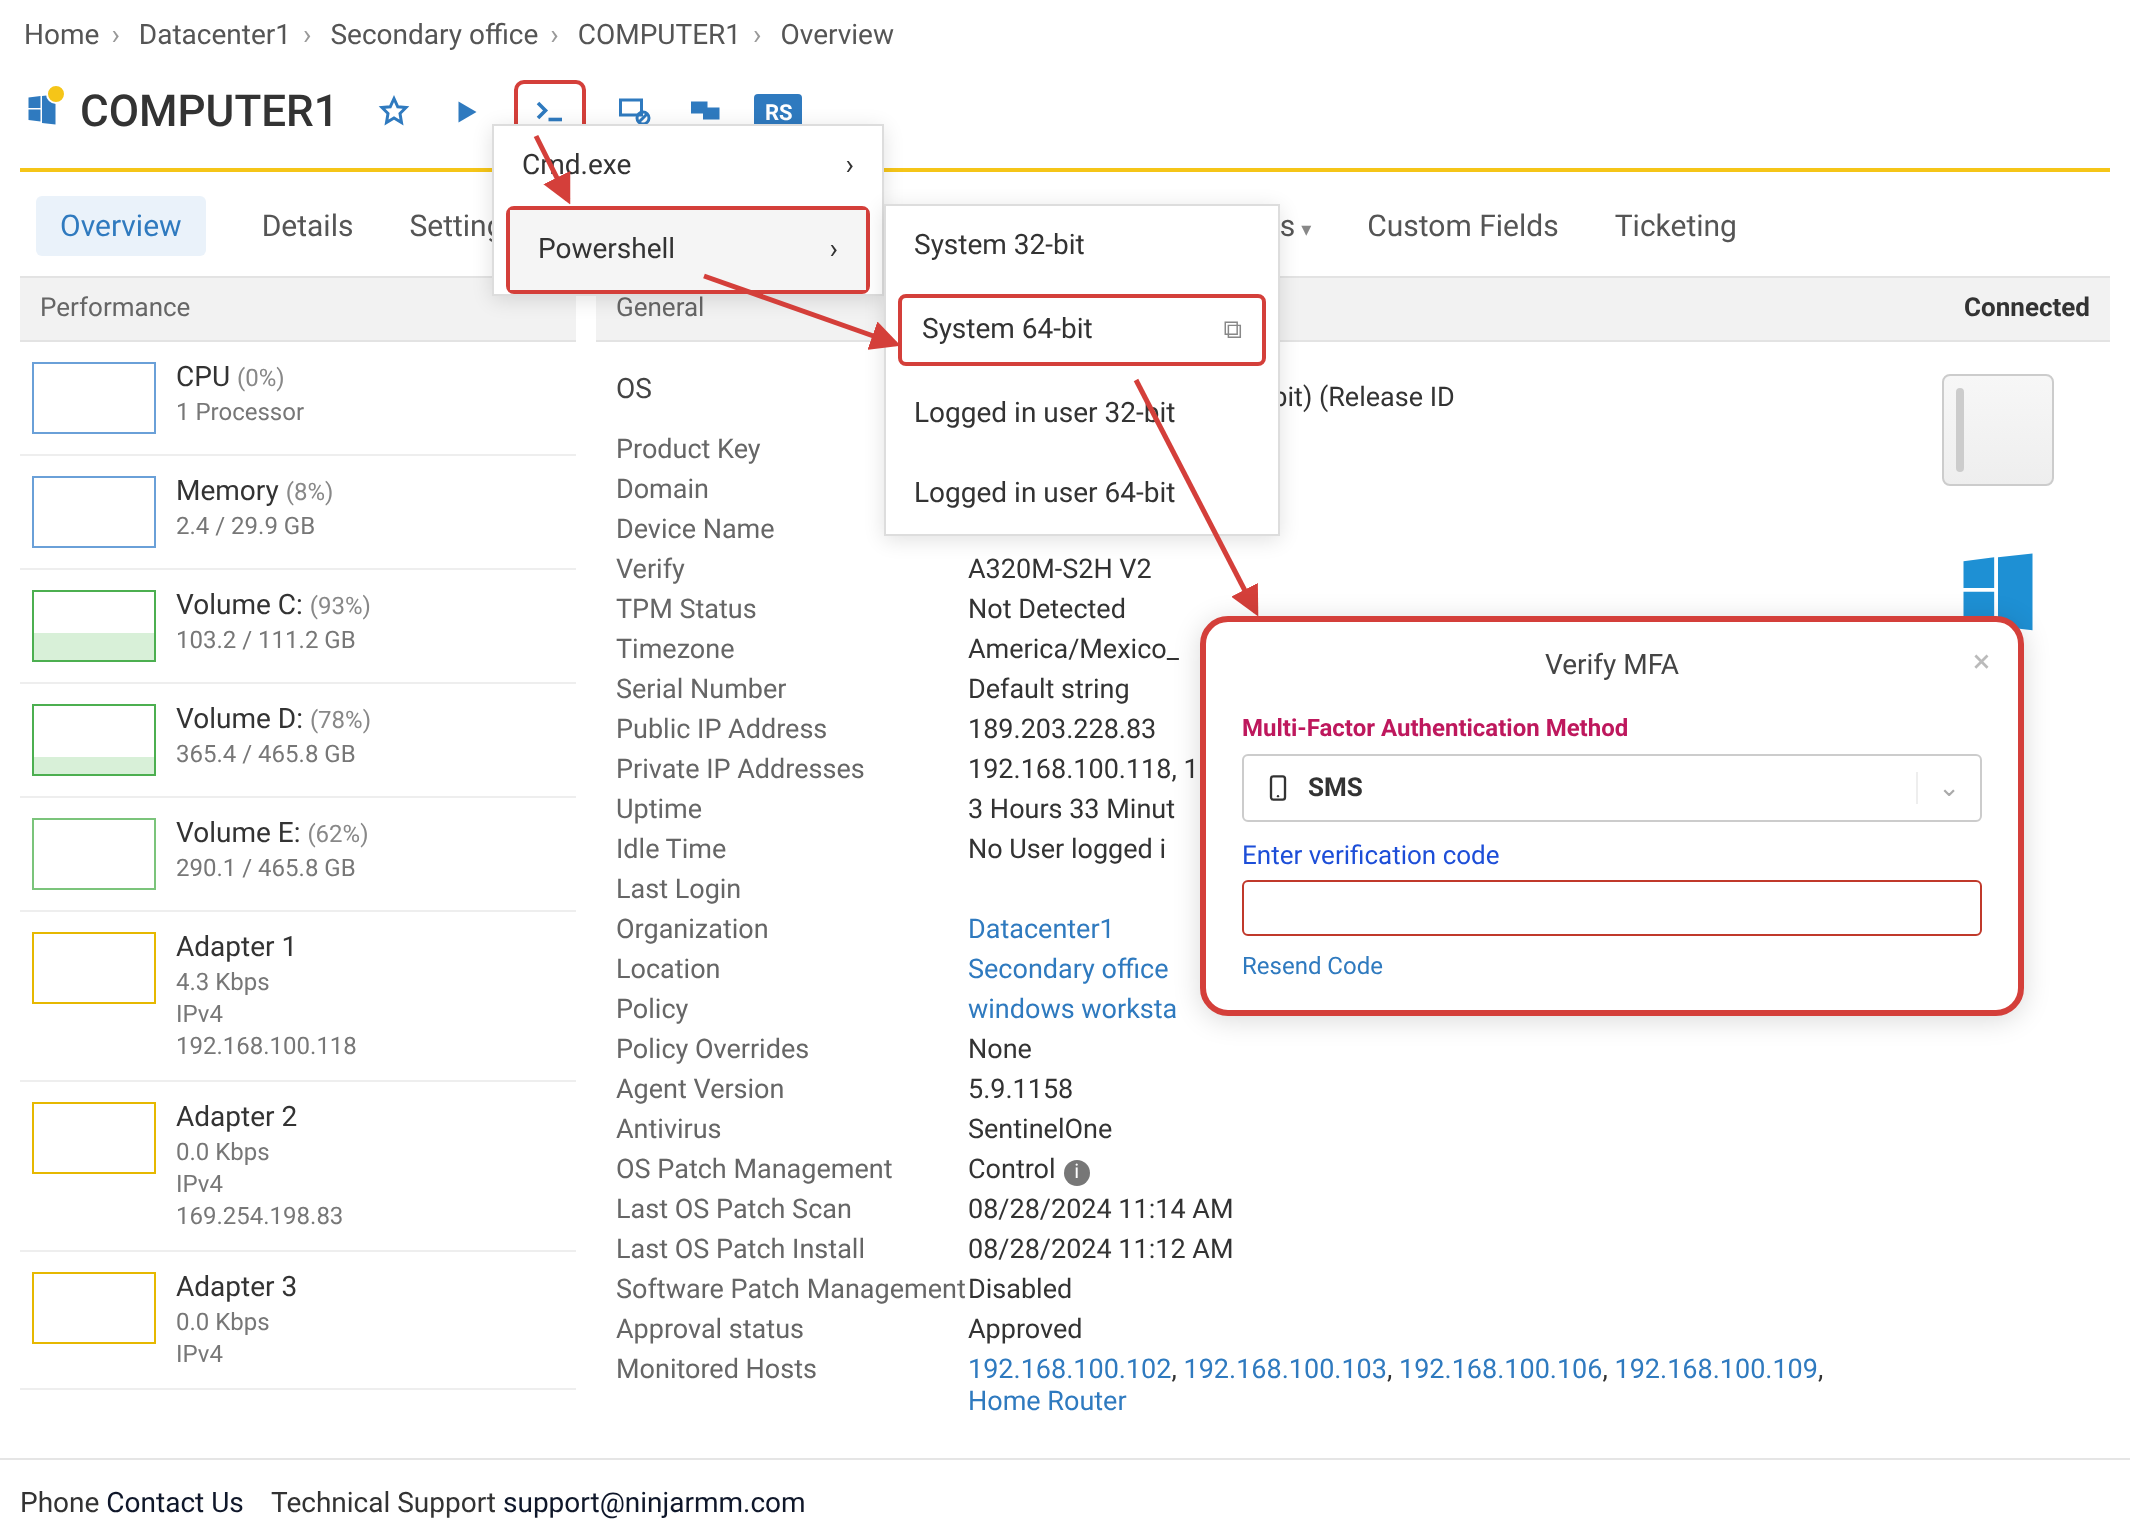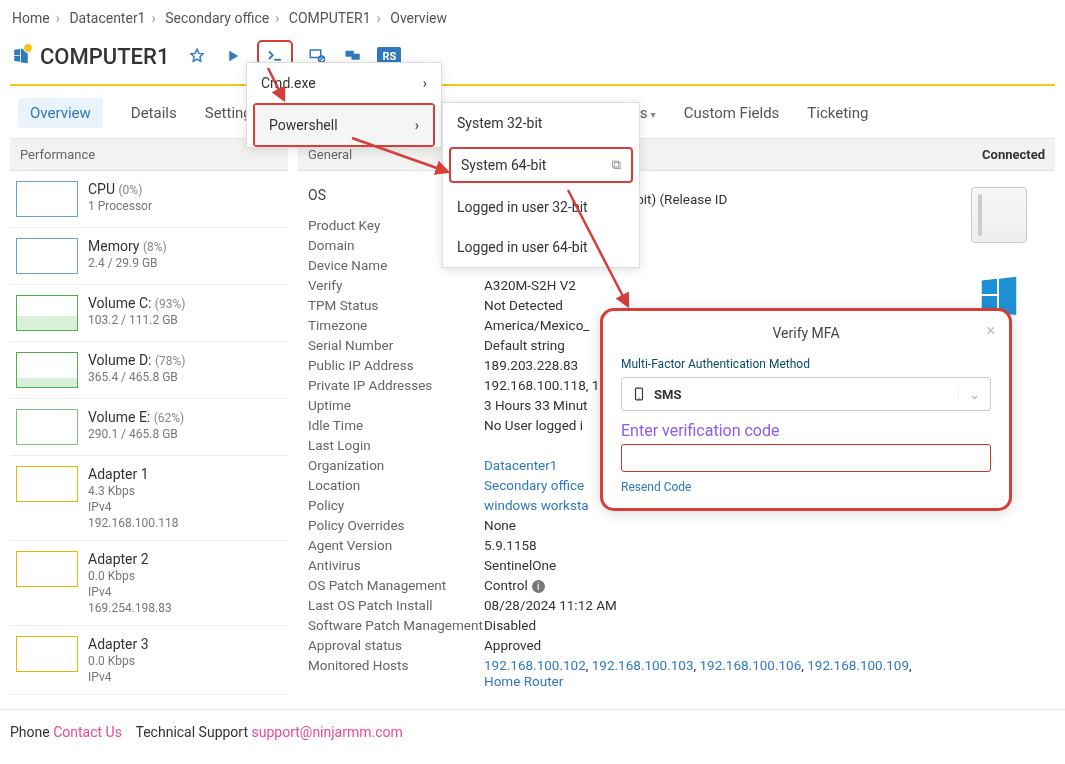--- a/index.html
+++ b/index.html
@@ -1,17 +1,17 @@
 <!DOCTYPE html>
 <html><head>
 <meta charset="utf-8">
 <style>
 * { box-sizing: border-box; margin: 0; padding: 0; }
 body { font-family: -apple-system, BlinkMacSystemFont, "Segoe UI", Roboto, Arial, sans-serif; font-size: 14px; color: #333; background: #fff; width: 1065px; }
-a { color: #ec4899; text-decoration: none; }
+a { color: #0f172a; text-decoration: none; }
 
 .breadcrumb { padding: 10px 12px; font-size: 14px; color: #555; }
 .breadcrumb .sep { color: #999; margin: 0 6px; }
 .breadcrumb a { color: #555; }
 
 .title-row { display: flex; align-items: center; padding: 4px 12px 10px 12px; }
 .win-icon { position: relative; display:inline-block; }
 .win-icon .badge { position:absolute; top:-3px; right:-3px; width:10px; height:10px; border-radius:50%; background:#f5c518; border:1px solid #fff; }
 .title-row h1 { font-size: 22px; font-weight: 500; margin-left: 10px; color:#333; }
 .action-icons { display:flex; align-items:center; gap:12px; margin-left:16px; }
@@ -63,24 +63,24 @@
 .popout { color:#888; font-size:13px; }
 
 
 .arrow { position:absolute; z-index:25; }
 .arrow svg { display:block; }
 
 
 .mfa { position:absolute; top:308px; left:600px; width:412px; background:#fff; border:3px solid #d43f3a; border-radius:14px; padding:14px 18px 14px 18px; box-shadow:0 2px 14px rgba(0,0,0,.15); z-index:30;}
 .mfa .mfa-title { text-align:center; font-size:14px; color:#444; margin-bottom:16px; }
 .mfa .mfa-close { position:absolute; top:10px; right:14px; color:#bbb; cursor:pointer; font-size:16px;}
-.mfa .mfa-label { font-size:12px; font-weight:400; color:#0c4a6e; margin-bottom:6px; }
+.mfa .mfa-label { font-size:12px; font-weight:700; color:#be185d; margin-bottom:6px; }
 .mfa-select { display:flex; align-items:center; border:1px solid #ccc; border-radius:3px; padding:8px 10px; font-size:13px; justify-content:space-between;}
 .mfa-select .chev2 { border-left:1px solid #eee; padding-left:10px; color:#aaa; }
-.mfa-err { color:#8b5cf6; font-size:16px; margin-top:10px; }
+.mfa-err { color:#1d4ed8; font-size:13px; margin-top:10px; }
 .mfa-input { width:100%; border:1px solid #c0392b; border-radius:3px; height:28px; margin-top:4px; padding:0 6px;}
 .mfa-resend { color:#2f7abf; font-size:12px; margin-top:8px; display:inline-block; cursor:pointer;}
 .mfa-actions { display:flex; justify-content:flex-end; gap:8px; margin-top:22px; }
 .btn-primary { background:#2f7abf; color:#fff; border:none; padding:7px 14px; border-radius:3px; font-size:13px; cursor:pointer;}
 .btn-sec { background:#fff; color:#555; border:1px solid #ccc; padding:7px 12px; border-radius:3px; font-size:13px; cursor:pointer;}
 
 .footer { border-top:1px solid #e5e5e5; padding:14px 10px; font-size:14px; color:#333; margin-top:12px;}
 .footer b { font-weight:400; }
 
 
@@ -369,20 +369,24 @@
             </div>
             <div class="gen-row">
               <div class="gen-label">Antivirus</div>
               <div class="gen-val">SentinelOne</div>
             </div>
             <div class="gen-row">
               <div class="gen-label">OS Patch Management</div>
               <div class="gen-val">Control<span class="info-dot">i</span></div>
             </div>
             <div class="gen-row">
+              <div class="gen-label">Last OS Patch Scan</div>
+              <div class="gen-val">08/28/2024 11:14 AM</div>
+            </div>
+            <div class="gen-row">
               <div class="gen-label">Last OS Patch Install</div>
               <div class="gen-val">08/28/2024 11:12 AM</div>
             </div>
             <div class="gen-row">
               <div class="gen-label">Software Patch Management</div>
               <div class="gen-val">Disabled</div>
             </div>
             <div class="gen-row">
               <div class="gen-label">Approval status</div>
               <div class="gen-val">Approved</div>

